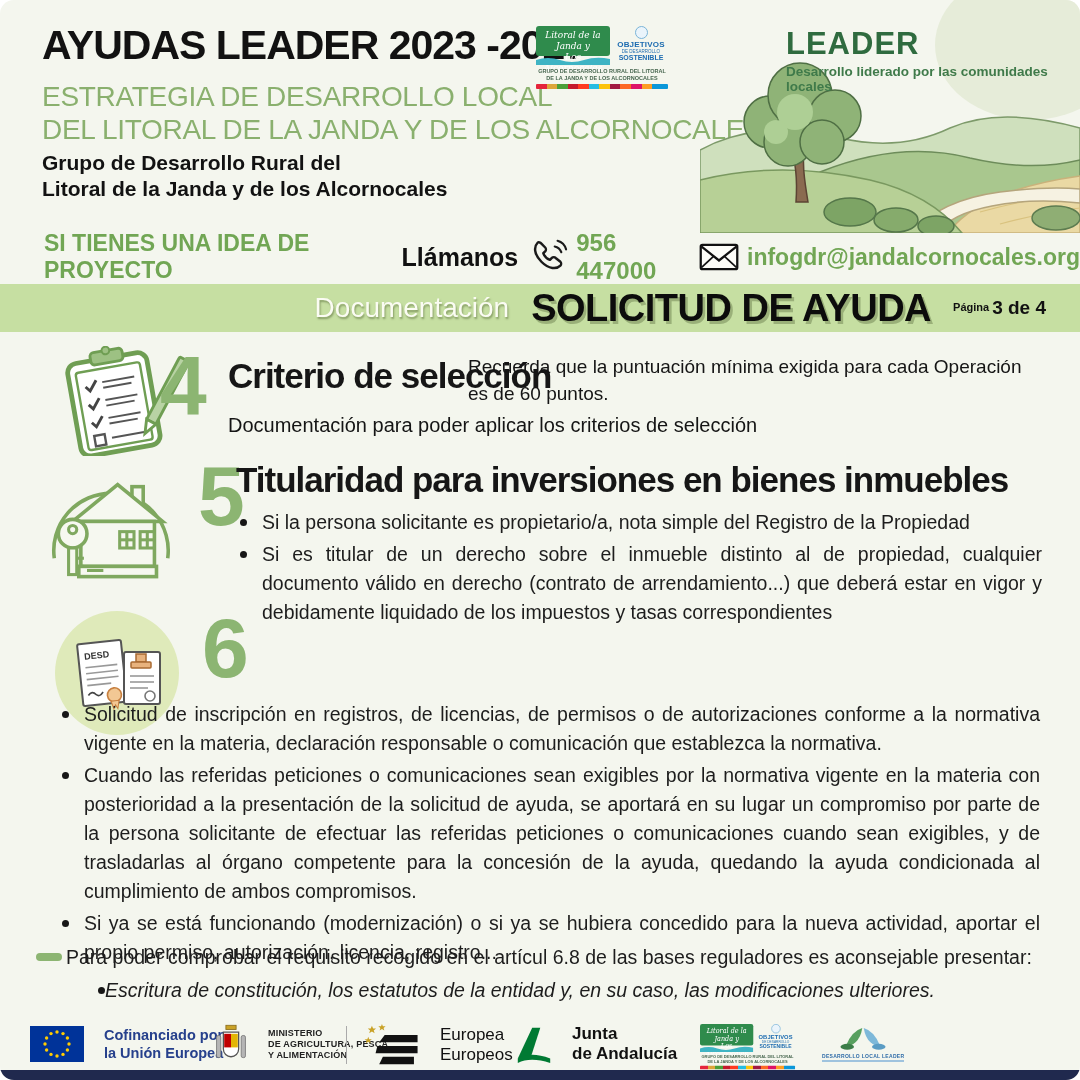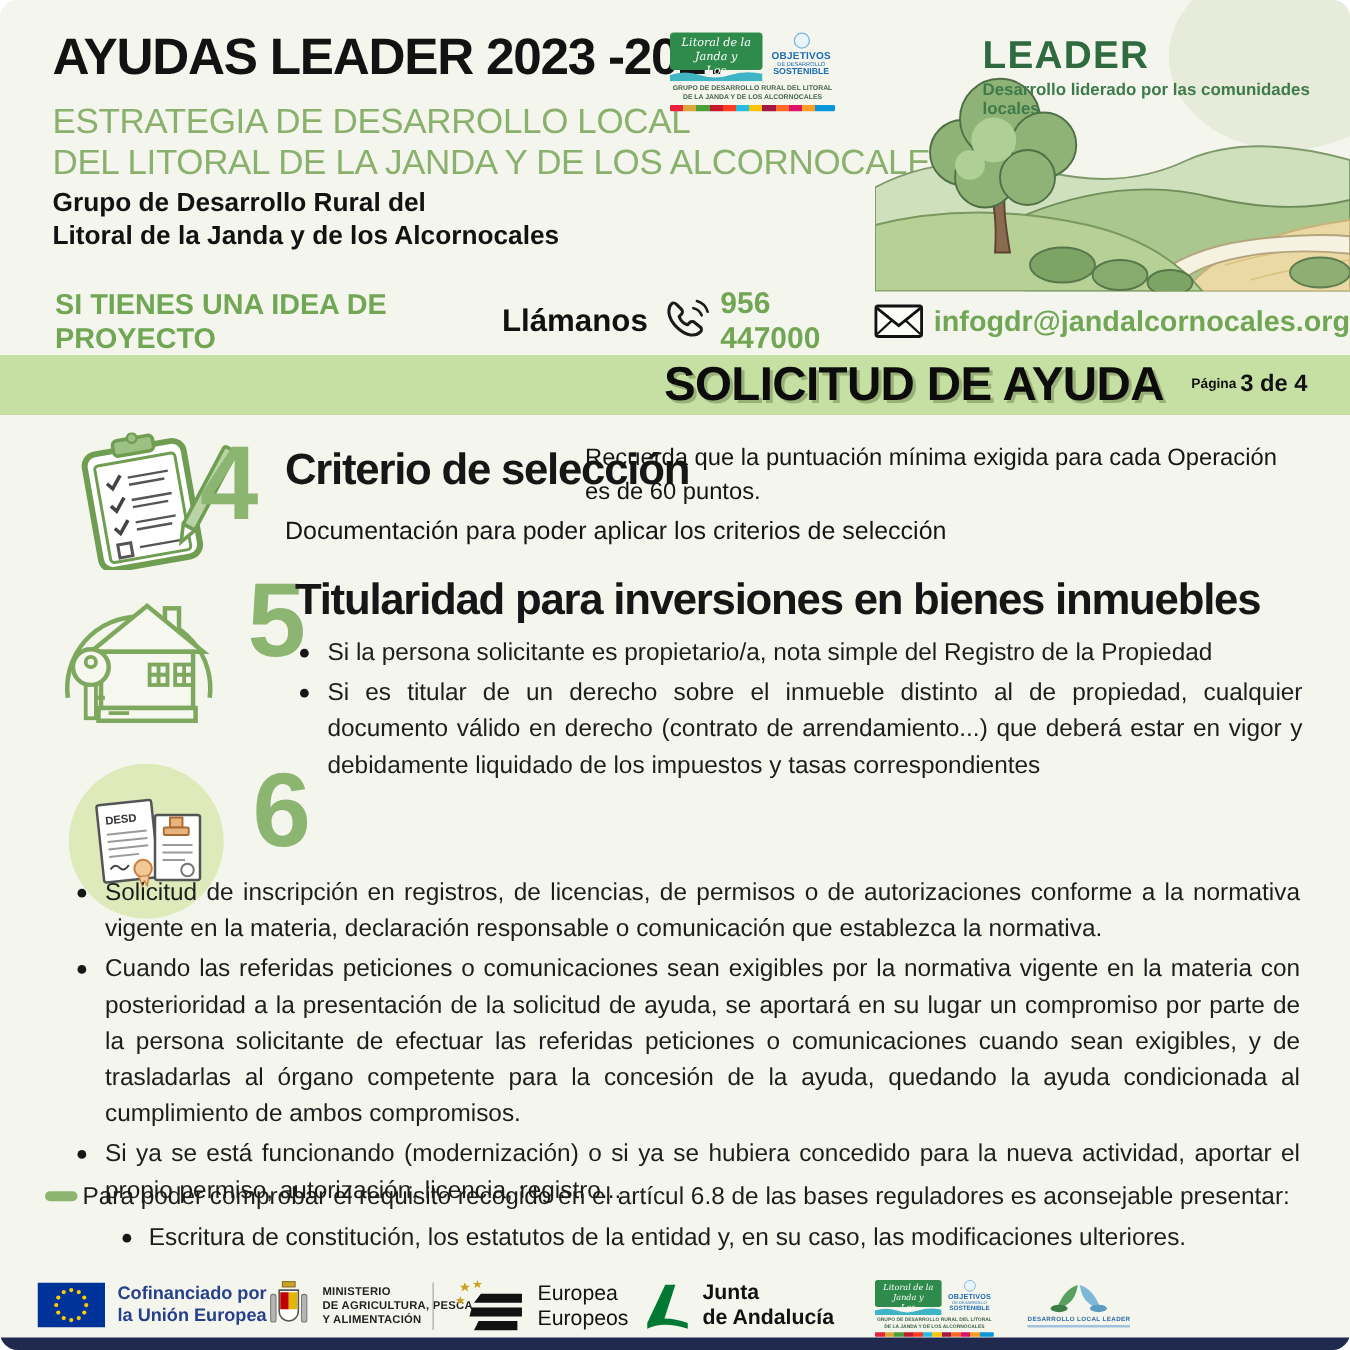--- a/index.html
+++ b/index.html
@@ -62,26 +62,26 @@
   .blist li{position:relative;padding-left:26px;margin-bottom:3px;}
   .blist li::before{content:"";position:absolute;left:4px;top:11px;width:7px;height:7px;border-radius:50%;background:#161616;}
   .s5-list{left:236px;top:508px;width:806px;}
   .s6-list{left:58px;top:700px;width:982px;}
 
   
   .advice{position:absolute;left:36px;top:944px;width:1008px;}
   .advice-row{display:flex;gap:4px;}
   .dash{width:26px;height:8px;background:#8cb572;border-radius:4px;margin-top:9px;flex:none;}
   .advice-text{font-size:19.5px;line-height:27px;color:#1d1d1d;}
-  .advice-sub{display:flex;gap:14px;margin-left:62px;margin-top:6px;}
+  .advice-sub{display:flex;margin-left:62px;margin-top:6px;font-style:italic;}
   .dot{width:7px;height:7px;border-radius:50%;background:#161616;margin-top:10px;flex:none;}
 
   
   .footer{position:absolute;left:0;top:1018px;width:100%;height:52px;}
-  .f-item{position:absolute;display:flex;align-items:center;gap:10px;}
+  .f-item{position:absolute;display:flex;align-items:center;gap:20px;}
   .eu{left:30px;top:8px;}
   .eu-text{font-size:14.5px;line-height:18px;font-weight:700;color:#26408c;}
   .min{left:214px;top:4px;}
   .min-text{font-size:9px;line-height:11px;color:#222;font-weight:600;letter-spacing:.2px;}
   .f-div{position:absolute;left:346px;top:8px;width:1px;height:38px;background:#aaa;}
   .fondos{left:364px;top:6px;}
   .fondos-text{font-size:17px;line-height:20px;color:#111;}
   .junta{left:516px;top:6px;}
   .junta-text{font-size:17px;line-height:20px;color:#111;}
   .junta-text .jb{font-weight:700;}
@@ -174,20 +174,21 @@
         <rect x="2" y="3" width="42" height="28" rx="2" fill="#fdfdf8" stroke="#111" stroke-width="2.6"></rect>
         <polyline points="3,5 23,21 43,5" fill="none" stroke="#111" stroke-width="2.6"></polyline>
         <line x1="3" y1="29" x2="17" y2="16" stroke="#111" stroke-width="2"></line>
         <line x1="43" y1="29" x2="29" y2="16" stroke="#111" stroke-width="2"></line>
       </svg>
     </span>
     <a class="c-mail" href="#">infogdr@jandalcornocales.org</a>
   </div>
 
   <div class="banner">
+    <span class="banner-label">Documentación</span>
     <span class="banner-title">SOLICITUD DE AYUDA</span>
     <span class="banner-page">
       <span class="pg-label">Página</span><span>3 de 4</span>
     </span>
   </div>
 
   <svg class="icon-abs" style="left:46px;top:346px;" width="145" height="110" viewBox="0 0 150 115">
     <g transform="rotate(-10 70 60)">
       <rect x="28" y="12" width="84" height="98" rx="10" fill="#ffffff" stroke="#6f9e53" stroke-width="5"></rect>
       <rect x="36" y="22" width="68" height="82" rx="3" fill="#fff" stroke="#6f9e53" stroke-width="2.5"></rect>

